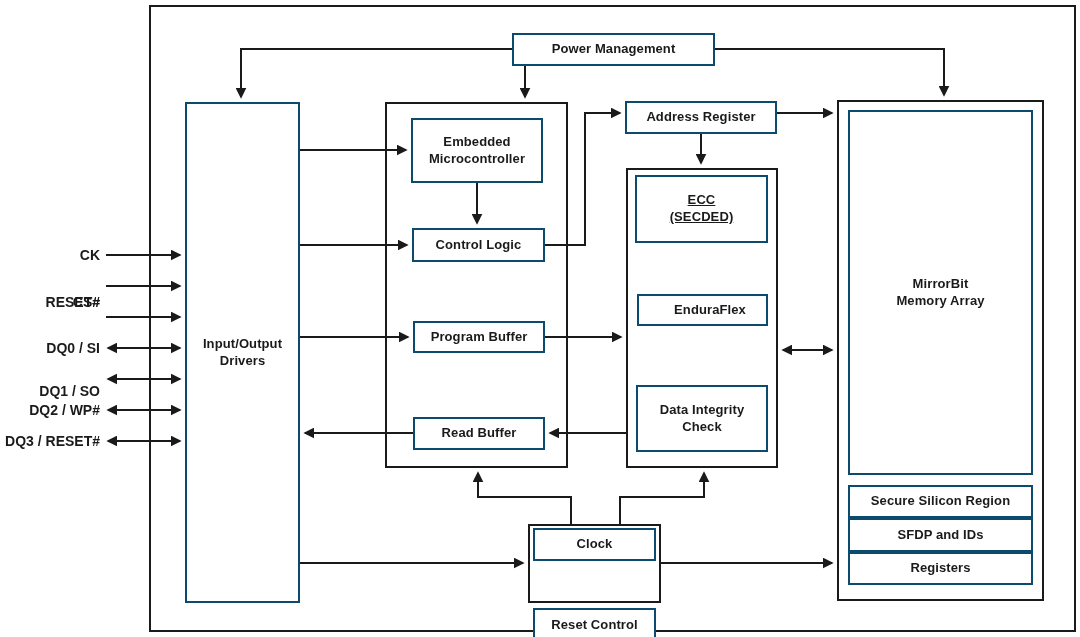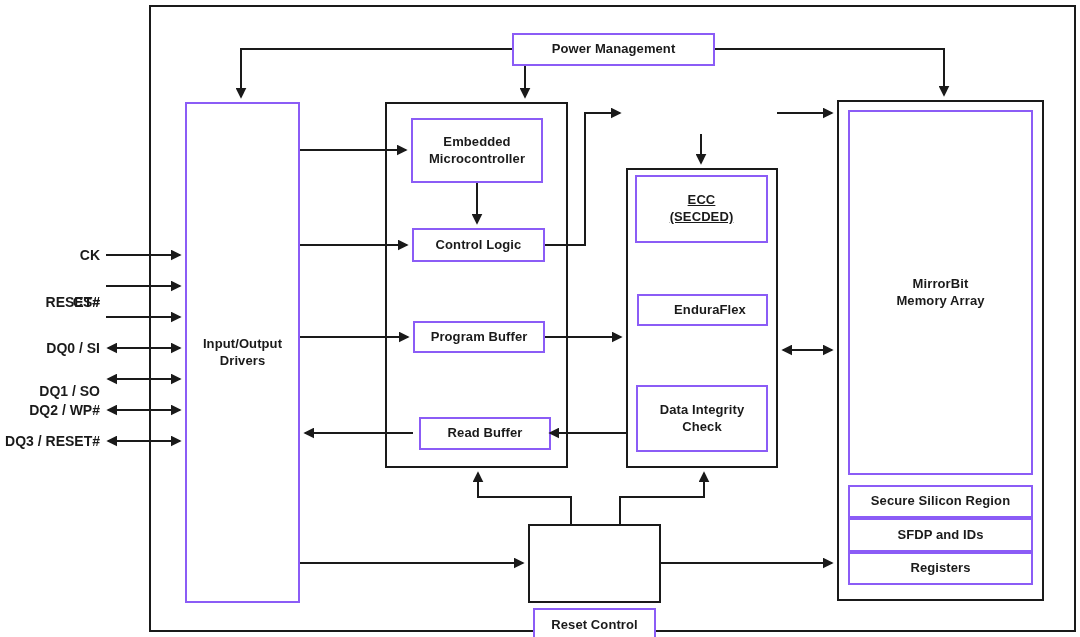--- a/index.html
+++ b/index.html
@@ -13,21 +13,21 @@
     overflow: hidden;
   }
   .frame {
     position: absolute;
     border: 2px solid #1a1a1a;
     background: transparent;
     box-sizing: border-box;
   }
   .box {
     position: absolute;
-    border: 2px solid #8b5cf6;
+    border: 2px solid #0c4a6e;
     background: #ffffff;
     box-sizing: border-box;
     display: flex;
     align-items: center;
     justify-content: center;
     text-align: center;
     z-index: 3;
   }
   .container-box {
     position: absolute;
@@ -110,24 +110,27 @@
   <div class="box" style="left:411px; top:118px; width:132px; height:65px;">
     <span class="box-label">Embedded
 Microcontroller</span>
   </div>
   <div class="box" style="left:412px; top:228px; width:133px; height:34px;">
     <span class="box-label">Control Logic</span>
   </div>
   <div class="box" style="left:413px; top:321px; width:132px; height:32px;">
     <span class="box-label">Program Buffer</span>
   </div>
-  <div class="box" style="left:413px; top:417px; width:132px; height:33px;margin-left:6px;">
+  <div class="box" style="left:413px; top:417px; width:132px; height:33px;">
     <span class="box-label">Read Buffer</span>
   </div>
 
+  <div class="box" style="left:625px; top:101px; width:152px; height:33px;">
+    <span class="box-label">Address Register</span>
+  </div>
 
   <div class="container-box" style="left:626px; top:168px; width:152px; height:300px;"></div>
   <div class="box" style="left:635px; top:175px; width:133px; height:68px;text-decoration:underline;">
     <span class="box-label">ECC
 (SECDED)</span>
   </div>
   <div class="box" style="left:637px; top:294px; width:131px; height:32px;padding-left:15px;">
     <span class="box-label">EnduraFlex</span>
   </div>
   <div class="box" style="left:636px; top:385px; width:132px; height:67px;">
@@ -144,20 +147,23 @@
     <span class="box-label">Secure Silicon Region</span>
   </div>
   <div class="box" style="left:848px; top:518px; width:185px; height:34px;">
     <span class="box-label">SFDP and IDs</span>
   </div>
   <div class="box" style="left:848px; top:552px; width:185px; height:33px;">
     <span class="box-label">Registers</span>
   </div>
 
   <div class="container-box" style="left:528px; top:524px; width:133px; height:79px; z-index:2;"></div>
+  <div class="box" style="left:533px; top:528px; width:123px; height:33px;">
+    <span class="box-label">Clock</span>
+  </div>
   <div class="box" style="left:533px; top:564px; width:123px; height:34px;margin-top:44px;">
     <span class="box-label">Reset Control</span>
   </div>
 
   <svg class="wires" viewBox="0 0 1080 637">
     <defs>
       <marker id="ah" viewBox="0 0 10 10" refX="8.5" refY="5" markerWidth="5.5" markerHeight="5.5" orient="auto-start-reverse">
         <path d="M 0 0 L 10 5 L 0 10 z" fill="#1a1a1a"></path>
       </marker>
     </defs>

